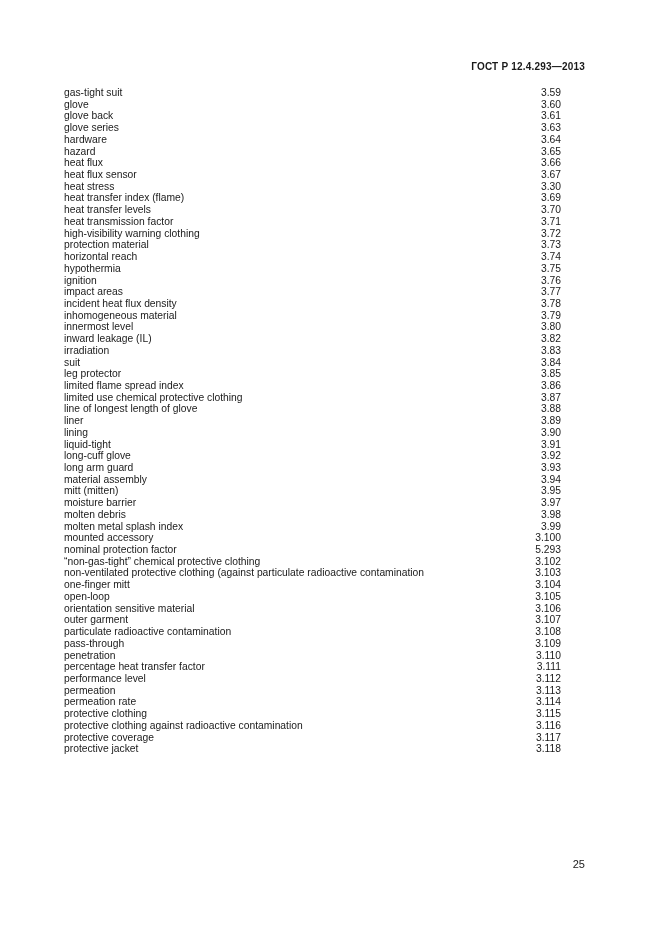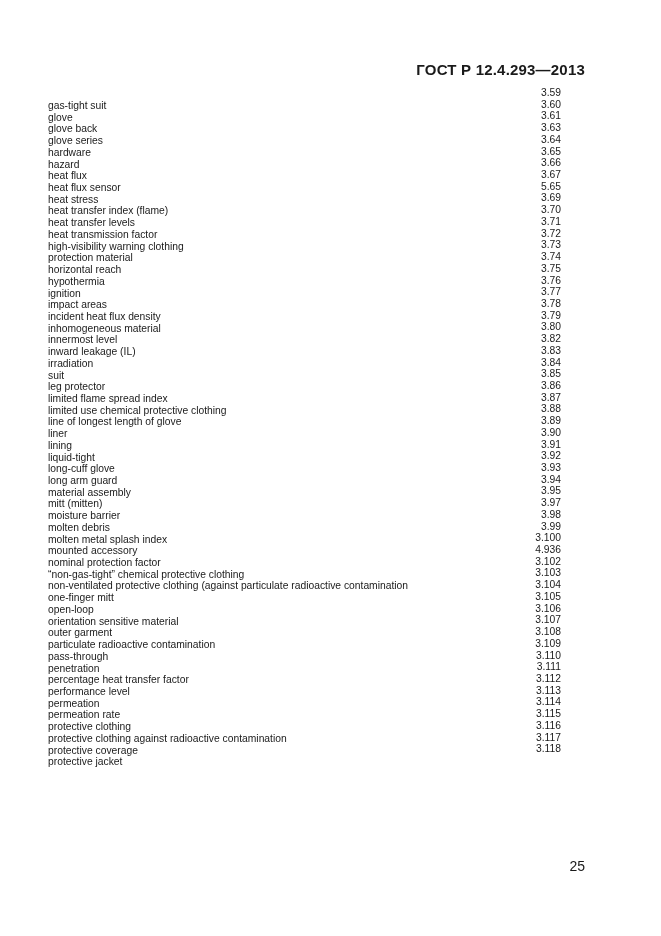--- a/index.html
+++ b/index.html
@@ -13,55 +13,54 @@
     height: 936px;
     background: #ffffff;
     font-family: "Liberation Sans", sans-serif;
     color: #1a1a1a;
     overflow: hidden;
   }
   .running-head {
     position: absolute;
     top: 61px;
     right: 76px;
-    font-size: 15px;
+    font-size: 10px;
     font-weight: bold;
     letter-spacing: 0.2px;
     white-space: nowrap;
   }
   .index-list {
     position: absolute;
     top: 87px;
     left: 48px;
     width: 513px;
   }
   .index-row {
     position: relative;
     height: 11.73px;
     font-size: 10.3px;
     line-height: 11.73px;
     white-space: nowrap;
   }
   .term {
     position: absolute;
-    left: 0;
+    left: 16px;
     top: 0;
-    margin-top: 13px;
   }
   .num {
     position: absolute;
     right: 0;
     top: 0;
     text-align: left;
   }
   .page-number {
     position: absolute;
     top: 858px;
     right: 76px;
-    font-size: 14px;
+    font-size: 11px;
   }
 </style>
 </head>
 <body>
 
 <div class="page">
 
   <div class="running-head">ГОСТ Р 12.4.293—2013</div>
 
   <div class="index-list">
@@ -92,21 +91,21 @@
       <div class="index-row">
         <span class="term">heat flux</span>
         <span class="num">3.66</span>
       </div>
       <div class="index-row">
         <span class="term">heat flux sensor</span>
         <span class="num">3.67</span>
       </div>
       <div class="index-row">
         <span class="term">heat stress</span>
-        <span class="num">5.65</span>
+        <span class="num">3.30</span>
       </div>
       <div class="index-row">
         <span class="term">heat transfer index (flame)</span>
         <span class="num">3.69</span>
       </div>
       <div class="index-row">
         <span class="term">heat transfer levels</span>
         <span class="num">3.70</span>
       </div>
       <div class="index-row">
@@ -216,21 +215,21 @@
       <div class="index-row">
         <span class="term">molten metal splash index</span>
         <span class="num">3.99</span>
       </div>
       <div class="index-row">
         <span class="term">mounted accessory</span>
         <span class="num">3.100</span>
       </div>
       <div class="index-row">
         <span class="term">nominal protection factor</span>
-        <span class="num">4.936</span>
+        <span class="num">5.293</span>
       </div>
       <div class="index-row">
         <span class="term">“non-gas-tight” chemical protective clothing</span>
         <span class="num">3.102</span>
       </div>
       <div class="index-row">
         <span class="term">non-ventilated protective clothing (against particulate radioactive contamination</span>
         <span class="num">3.103</span>
       </div>
       <div class="index-row">

